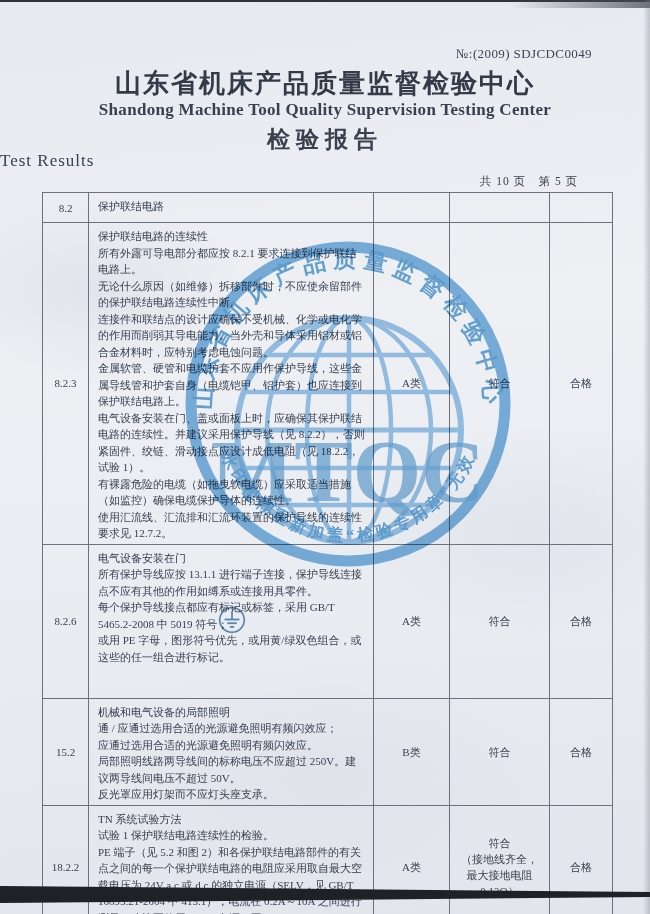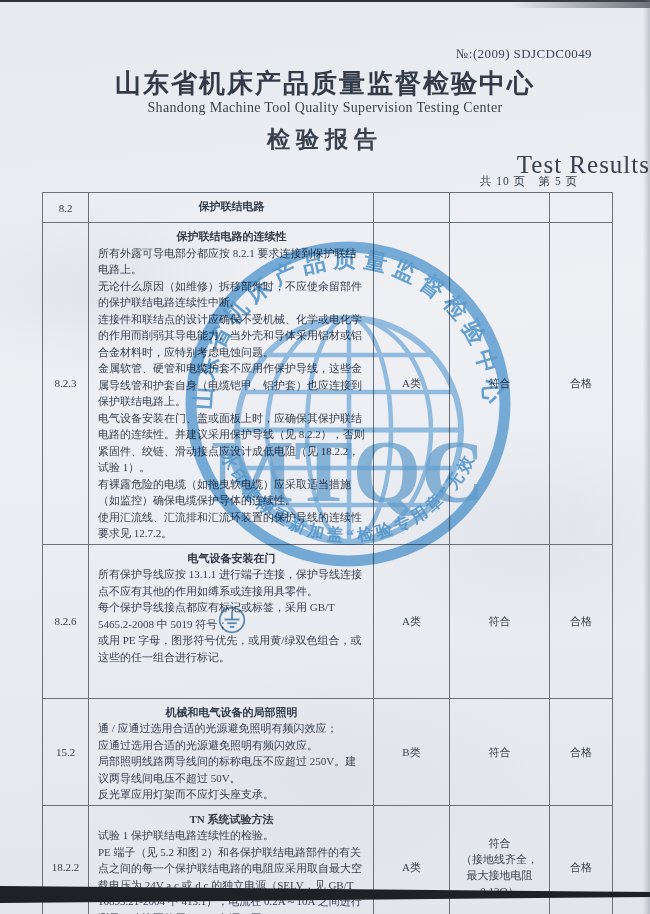--- a/index.html
+++ b/index.html
@@ -19,37 +19,37 @@
   }
   .edge-top{position:absolute;top:0;left:0;width:100%;height:2px;background:#30343b;}
   .corner-tr{position:absolute;top:0;right:0;width:140px;height:8px;
     background:linear-gradient(90deg,transparent,rgba(70,75,84,.75));}
   .edge-right{position:absolute;top:0;right:0;width:7px;height:100%;
     background:linear-gradient(90deg,transparent,rgba(110,116,128,.35));}
   .report-no{position:absolute;top:46px;right:58px;font-size:13px;letter-spacing:.4px;color:#3c4452;}
   .title-cn{position:absolute;top:66px;left:0;width:100%;margin:0;text-align:center;
     font-size:26px;font-weight:bold;letter-spacing:2px;color:#333b49;}
   .title-en{position:absolute;top:100px;left:0;width:100%;text-align:center;
-    font-size:14px;font-weight:normal;letter-spacing:.3px;}
+    font-size:17px;font-weight:bold;letter-spacing:.3px;}
   .report-type-cn{position:absolute;top:124px;left:0;width:100%;margin:0;text-align:center;
     font-size:23px;font-weight:bold;letter-spacing:6px;}
-  .report-type-en{position:absolute;top:151px;left:0;width:100%;text-align:right;
-    font-size:25px;letter-spacing:1px;}
+  .report-type-en{position:absolute;top:151px;left:0;width:100%;text-align:left;
+    font-size:17px;letter-spacing:1px;}
   .page-info{position:absolute;top:174px;right:72px;font-size:11.5px;letter-spacing:1px;}
 
   table.results{
     position:absolute;left:42px;top:192px;width:570px;height:685px;
     border-collapse:collapse;table-layout:fixed;background:transparent;
   }
   .results th,.results td{border:1px solid #6b727c;padding:0;vertical-align:middle;overflow:hidden;}
   .results th{font-size:11.5px;font-weight:600;color:#323a48;letter-spacing:1px;}
   td.clause{text-align:center;font-size:11px;margin-left:28px;}
   td.item{vertical-align:top;padding:5px 8px 2px 9px;font-size:11px;line-height:16.5px;text-align:left;}
   td.item p{margin:0;}
-  .cell-title{font-weight:bold;color:#333b49;text-align:center;}
+  .cell-title{font-weight:normal;color:#333b49;}
   td.val{text-align:center;font-size:11px;line-height:16px;}
   .gap-top{margin-top:37px;}
   tr.h-hdr{height:30px;} tr.h-82{height:30px;} tr.h-823{height:266px;}
   tr.h-826{height:154px;} tr.h-152{height:103px;} tr.h-1822{height:100px;}
 
   .stamp{position:absolute;left:183px;top:239px;width:330px;height:330px;
     mix-blend-mode:multiply;opacity:.9;pointer-events:none;}
   .earth-icon{position:absolute;left:218px;top:606px;width:28px;height:28px;
     mix-blend-mode:multiply;opacity:.85;pointer-events:none;}
   .bottom-wedge{position:absolute;left:0;top:884px;width:650px;height:24px;pointer-events:none;}

